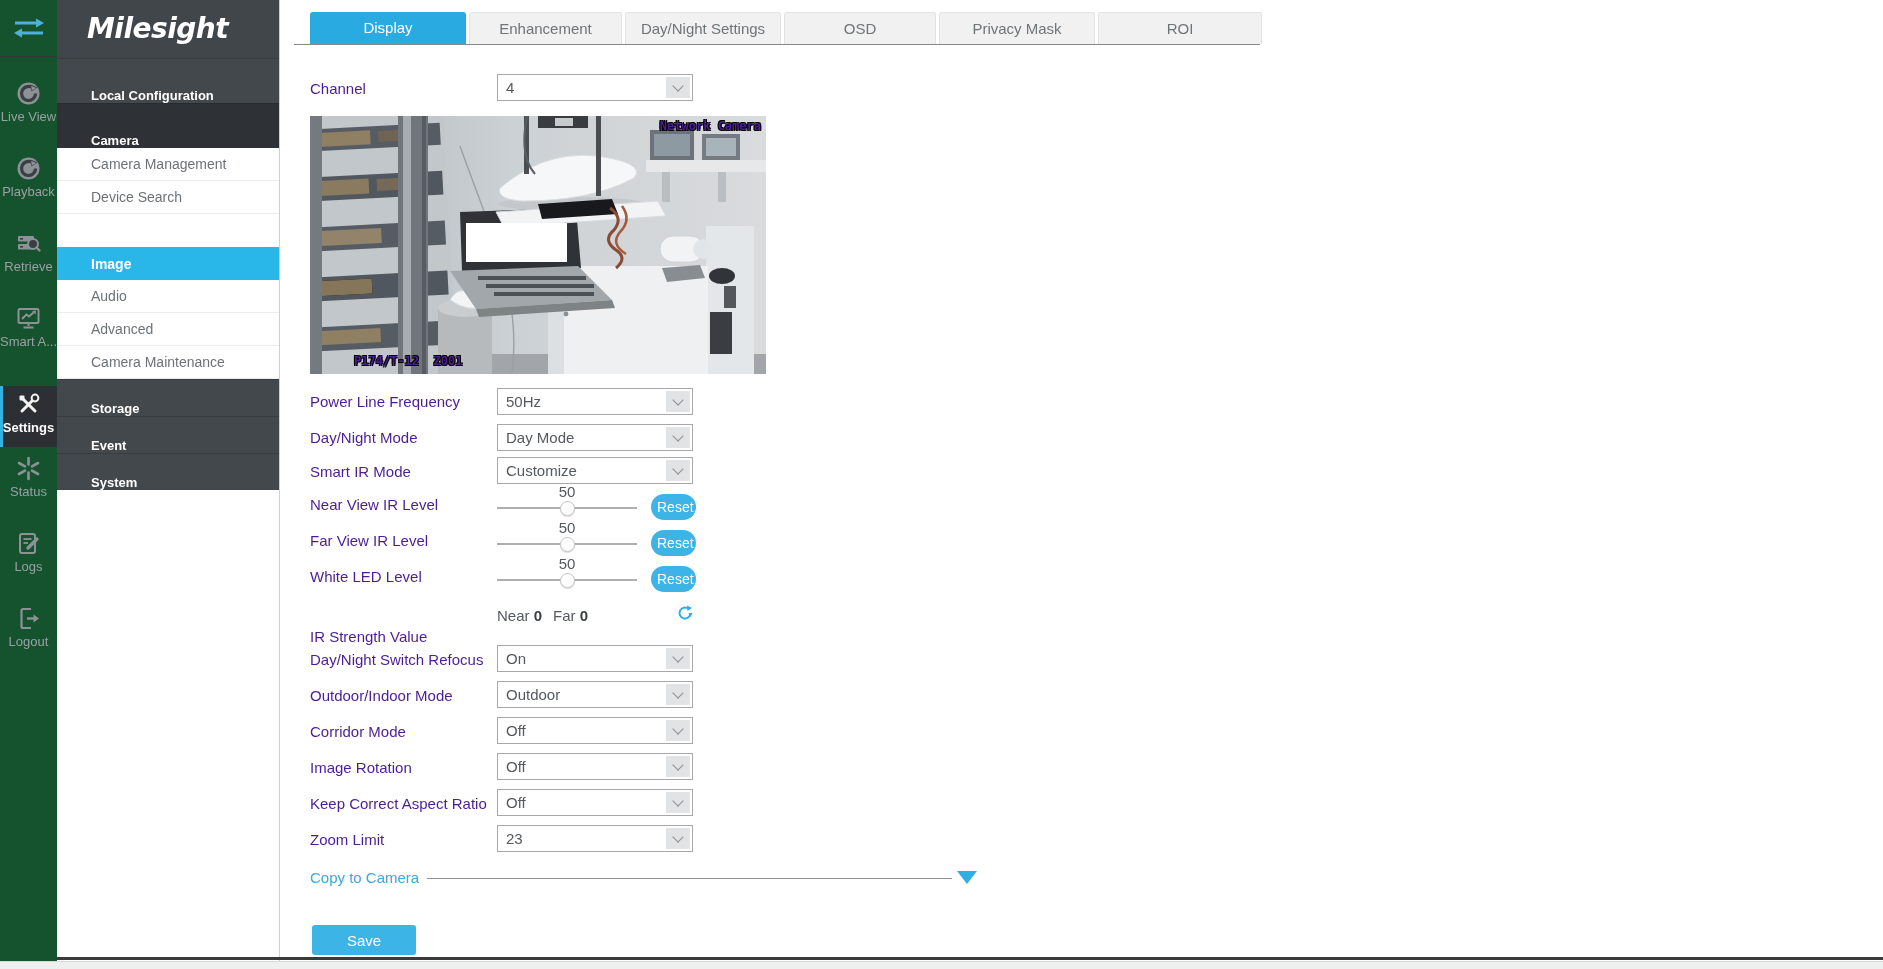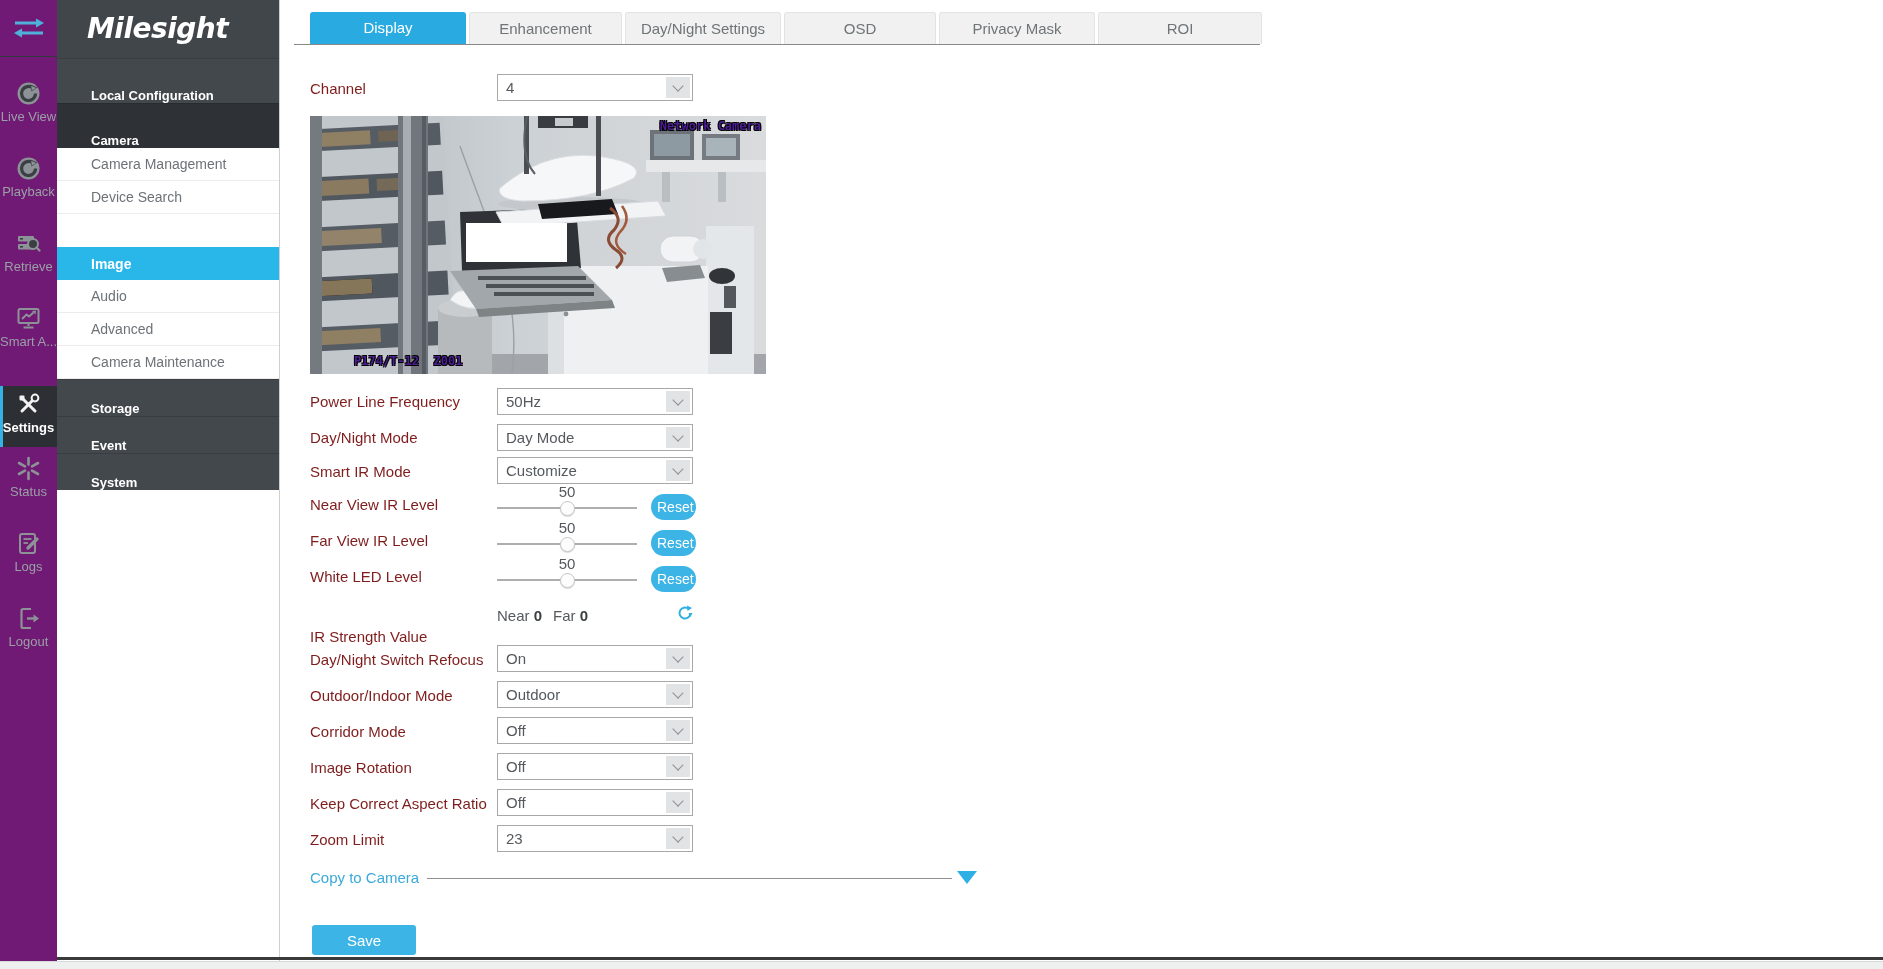--- a/index.html
+++ b/index.html
@@ -1,21 +1,21 @@
 <!DOCTYPE html>
 <html><head>
 <meta charset="utf-8">
 <style>
   html,body{margin:0;padding:0;}
   body{width:1883px;height:969px;overflow:hidden;background:#fff;
        font-family:"Liberation Sans","DejaVu Sans",sans-serif;-webkit-font-smoothing:antialiased;}
   #app{position:relative;width:1883px;height:969px;background:#fff;}
 
   
-  .rail{position:absolute;left:0;top:0;width:57px;height:961px;background:#701a75;}
+  .rail{position:absolute;left:0;top:0;width:57px;height:961px;background:#14532d;}
   .rail-toggle{position:absolute;left:0;top:0;width:57px;height:56px;display:flex;align-items:center;justify-content:center;cursor:pointer;border-bottom:1px solid #34383c;}
   .rail-item{position:absolute;left:0;width:57px;height:62px;text-align:center;cursor:pointer;}
   .rail-item .ricon{display:block;margin:0 auto 3px auto;}
   .rail-item .rlabel{font-size:13px;color:#9aa0a5;line-height:14px;white-space:nowrap;overflow:hidden;}
   .rail-item.active{background:#2c3034;height:56px;}
   .rail-item.active::before{content:"";position:absolute;left:0;top:0;bottom:0;width:3px;background:#35b2e4;}
   .rail-item.active .rlabel{color:#ffffff;font-weight:bold;}
 
   
   .nav-panel{position:absolute;left:57px;top:0;width:222px;height:961px;background:#ffffff;border-right:1px solid #cfcfcf;}
@@ -29,21 +29,21 @@
   .nav-sub-item.sub-active{background:#29b7ea;color:#ffffff;font-weight:bold;border-bottom:none;}
 
   
   .main{position:absolute;left:280px;top:0;right:0;height:957px;background:#fff;}
 
   .tab{position:absolute;top:12px;height:32px;line-height:32px;text-align:center;font-size:15px;color:#6f7477;
        background:#f1f1f1;border:1px solid #e3e3e3;border-bottom:none;border-radius:3px 3px 0 0;box-sizing:border-box;cursor:pointer;}
   .tab.active{background:#29abe2;color:#ffffff;border:none;}
   .tab-underline{position:absolute;left:14px;top:44px;width:966px;height:1px;background:#8a8a8a;}
 
-  .flabel{position:absolute;left:30px;font-size:15px;color:#7f1d1d;white-space:nowrap;}
+  .flabel{position:absolute;left:30px;font-size:15px;color:#4c1d95;white-space:nowrap;}
 
   .select{position:absolute;left:217px;width:196px;height:27px;background:#fff;border:1px solid #a8a8a8;box-sizing:border-box;cursor:pointer;}
   .sel-val{position:absolute;left:8px;top:0;line-height:25px;font-size:15px;color:#55595d;}
   .sel-arrow{position:absolute;right:2px;top:2px;bottom:2px;width:24px;background:#e2e3e4;display:flex;align-items:center;justify-content:center;}
   .sel-arrow i{display:block;width:7px;height:7px;border-right:1px solid #8b9094;border-bottom:1px solid #8b9094;transform:rotate(45deg);margin-top:-3px;}
 
   .slider-track{position:absolute;left:217px;width:140px;height:2px;background:#aeaeae;cursor:pointer;}
   .slider-knob{position:absolute;left:63px;top:-6px;width:13px;height:13px;border-radius:50%;background:#fdfdfd;border:1px solid #c6c6c6;box-shadow:0 1px 1px rgba(0,0,0,.15);cursor:pointer;}
   .slider-val{position:absolute;left:267px;width:40px;text-align:center;font-size:15px;color:#55595d;}
 

